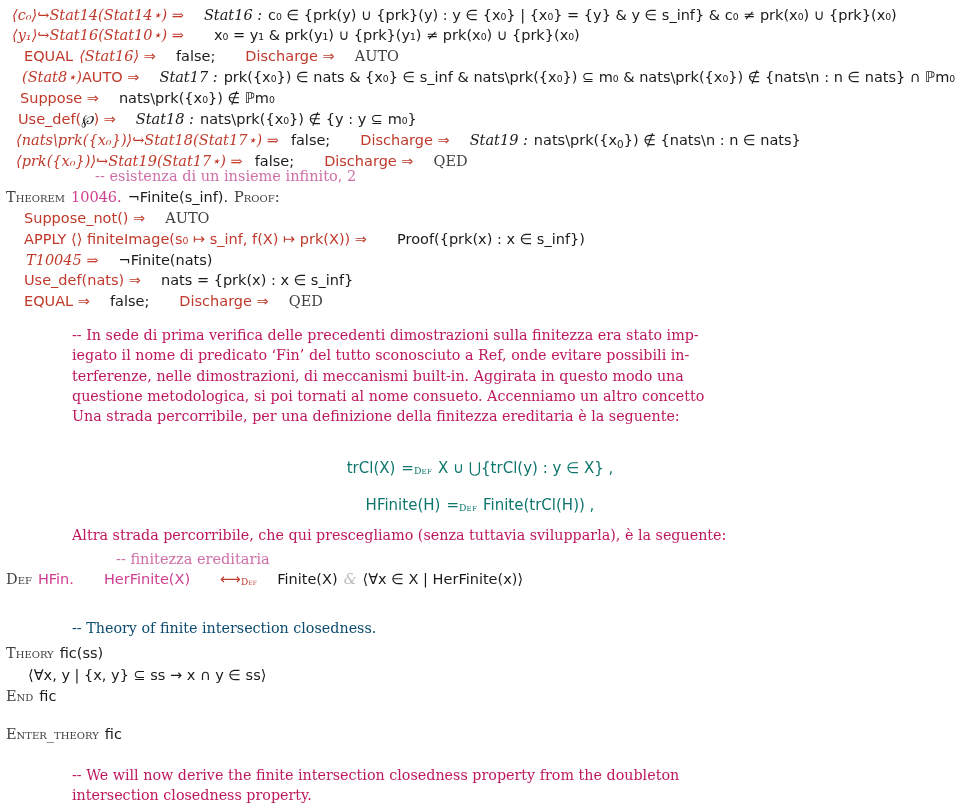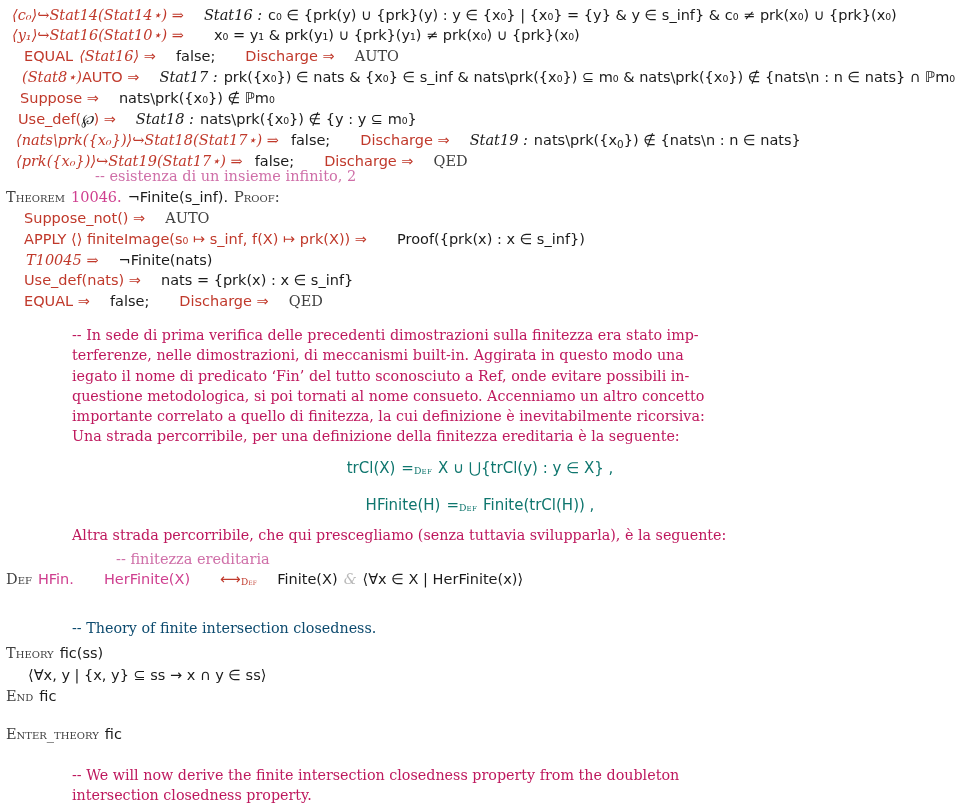--- a/index.html
+++ b/index.html
@@ -124,24 +124,23 @@
 <div class="pg" style="left:24px; top:272px; font-size:14.5px;">
   <span class="kw">Use_def(nats) ⇒</span><span class="sp3"></span><span class="math">nats = {prk(x) : x ∈ s_inf}</span>
 </div>
 
 <div class="pg" style="left:24px; top:293px; font-size:14.5px;">
   <span class="kw">EQUAL ⇒</span><span class="sp3"></span><span class="math">false;</span><span class="sp4"></span><span class="kw">Discharge</span><span class="kw">&nbsp;⇒</span><span class="sp3"></span><span class="sc">QED</span>
 </div>
 
 <div class="para" style="left:72px; top:325px; width:636px;">
   <div class="para-line">-- In sede di prima verifica delle precedenti dimostrazioni sulla finitezza era stato imp-</div>
+  <div class="para-line">iegato il nome di predicato ‘Fin’ del tutto sconosciuto a Ref, onde evitare possibili in-</div>
   <div class="para-line">terferenze, nelle dimostrazioni, di meccanismi built-in.   Aggirata in questo modo una</div>
-  <div class="para-line">iegato il nome di predicato ‘Fin’ del tutto sconosciuto a Ref, onde evitare possibili in-</div>
   <div class="para-line">questione metodologica, si  poi tornati al nome consueto.  Accenniamo un altro concetto</div>
-  <div class="para-line">importante correlato a quello di finitezza, la cui definizione è inevitabilmente ricorsiva:</div>
   <div class="para-line">Una strada percorribile, per una definizione della finitezza ereditaria è la seguente:</div>
 </div>
 
 <div class="centered-formula" style="top:459px;">
   <span>trCl(X)</span><span class="tiny-space"></span><span>=</span><span class="defsub">Def</span><span class="tiny-space"></span><span>X ∪ ⋃{trCl(y) : y ∈ X} ,</span>
 </div>
 
 <div class="centered-formula" style="top:496px;">
   <span>HFinite(H)</span><span class="tiny-space"></span><span>=</span><span class="defsub">Def</span><span class="tiny-space"></span><span>Finite(trCl(H)) ,</span>
 </div>

